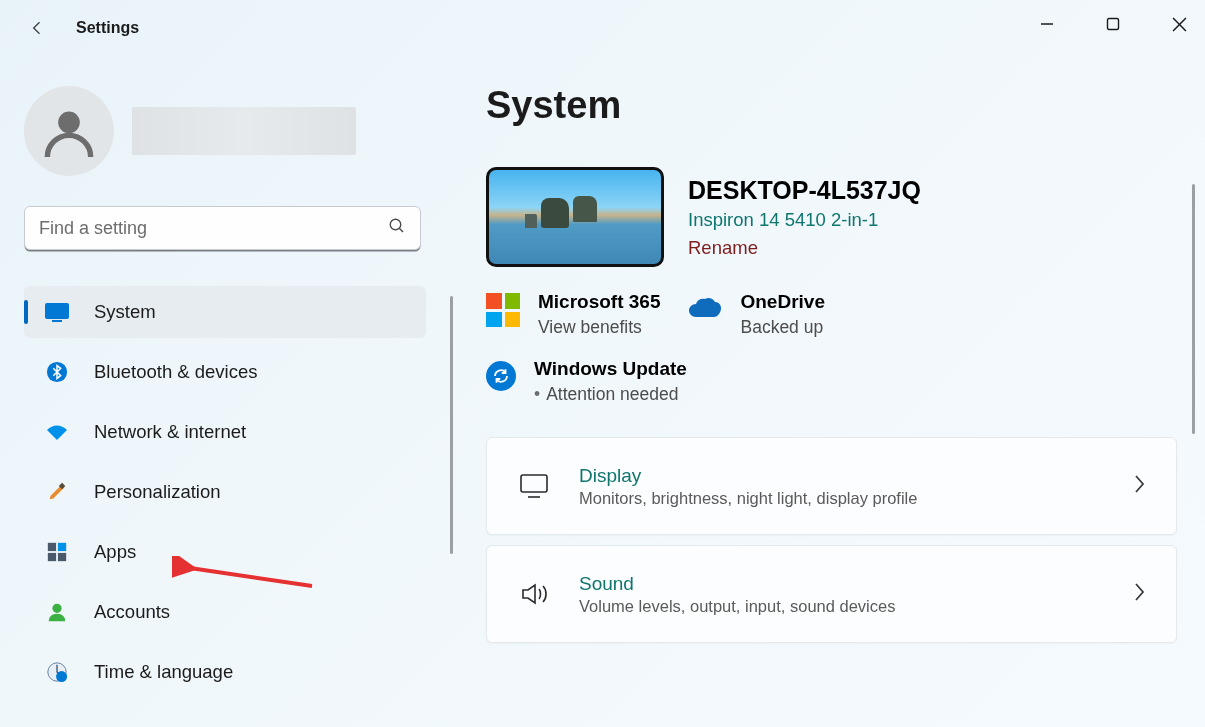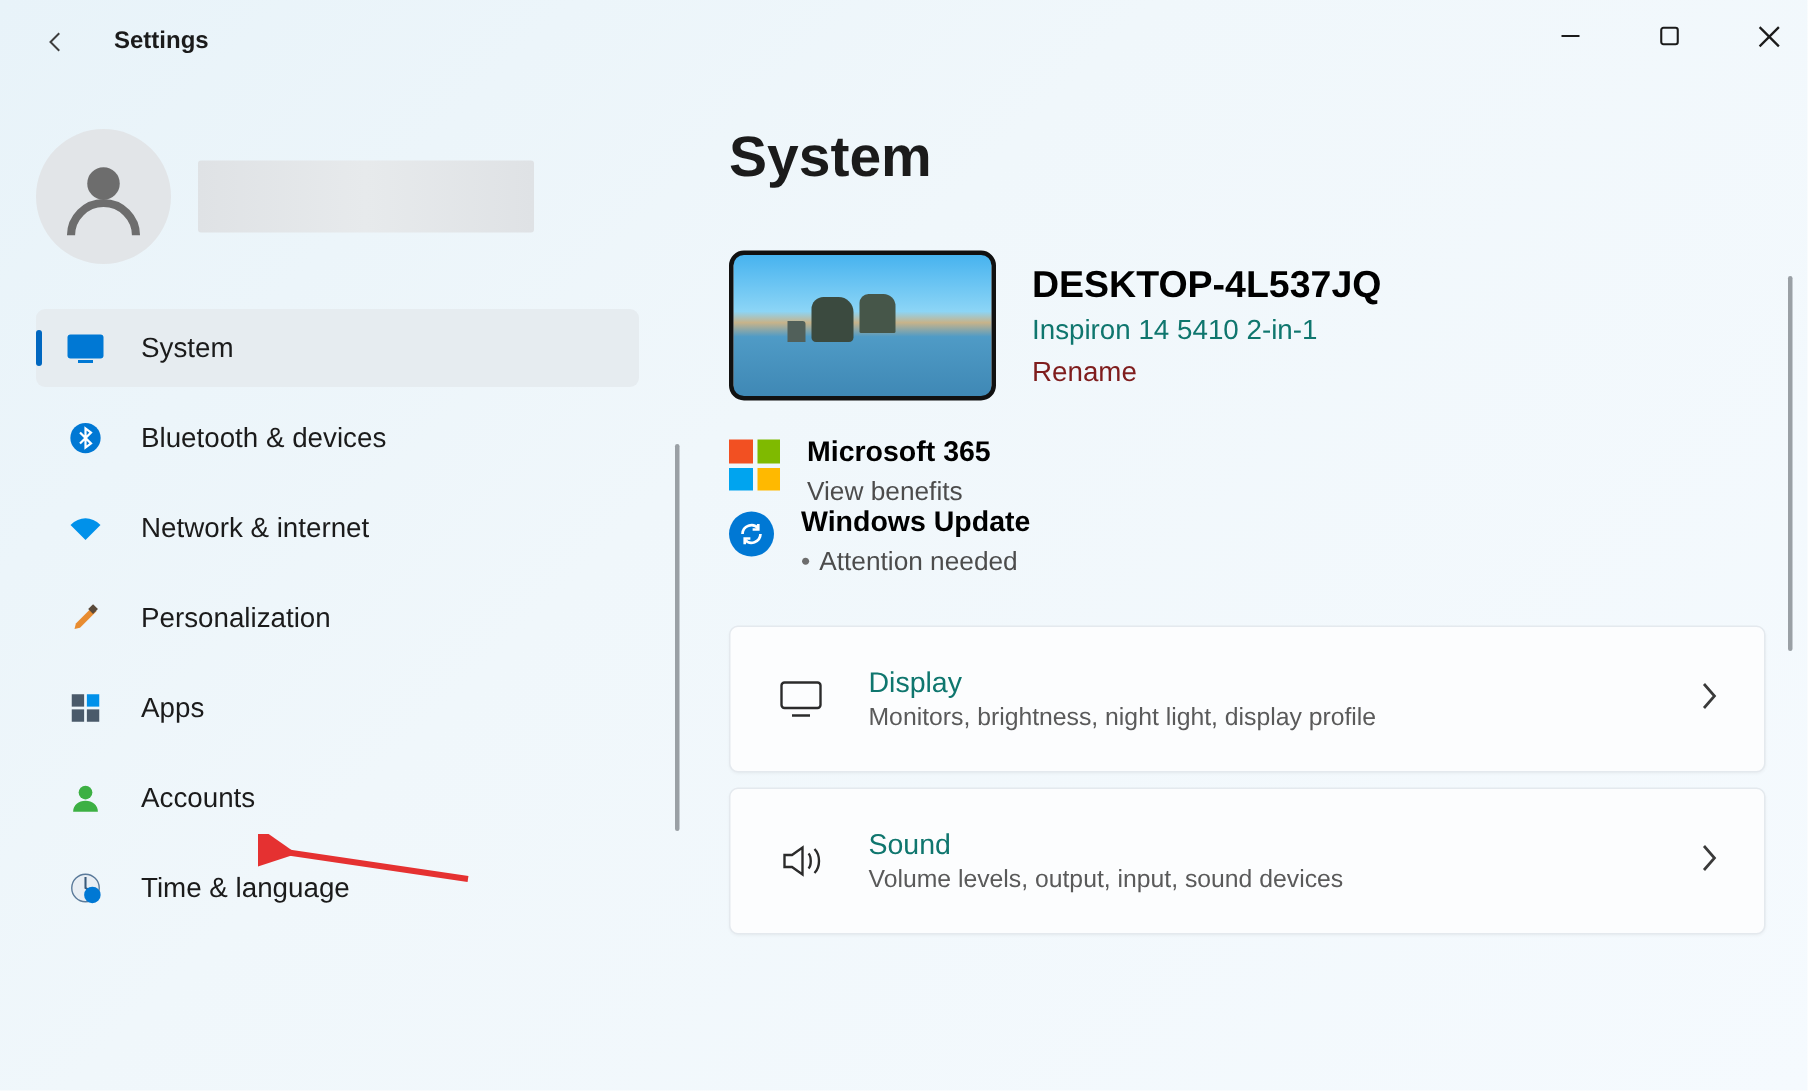--- a/index.html
+++ b/index.html
@@ -93,21 +93,21 @@
   .ms-logo { width:34px; height:34px; display:grid; grid-template-columns:1fr 1fr; grid-template-rows:1fr 1fr; gap:3px; margin-top:2px;}
   .ms-logo span:nth-child(1){background:#f25022;}
   .ms-logo span:nth-child(2){background:#7fba00;}
   .ms-logo span:nth-child(3){background:#00a4ef;}
   .ms-logo span:nth-child(4){background:#ffb900;}
   .onedrive-ic { width:34px; height:22px; margin-top:6px;}
   .update-ic {
     width:30px; height:30px; border-radius:50%; background:#0078d4;
     display:flex; align-items:center; justify-content:center; margin-top:3px;
   }
-  .wu-row { display:flex; gap:18px; }
+  .wu-row { display:flex; gap:18px; margin-top:20px; }
   .dot { color:#6d6d6d; margin-right:6px;}
   .setting-list { margin-top:32px; display:flex; flex-direction:column; gap:10px;}
   .setting-row {
     background:#fcfdfe; border:1px solid #e4e9ee; border-radius:6px;
     height:98px; display:flex; align-items:center; padding:0 30px; gap:28px;
     cursor:pointer;
     box-shadow: 0 1px 2px rgba(0,0,0,0.04);
   }
   .setting-ic { width:34px; display:flex; justify-content:center; color:#2b2b2b;}
   .setting-title { font-size:19px; font-weight:400; color:#0f766e;}
@@ -157,20 +157,29 @@
   <div class="user-row">
     <div class="avatar">
       <svg viewBox="0 0 24 24">
           <circle cx="12" cy="8" r="5"></circle>
           <path d="M2 24c0-5.5 4.5-10 10-10s10 4.5 10 10" fill="none" stroke="#6d6d6d" stroke-width="2.5"></path>
         </svg>
     </div>
     <div class="user-name-placeholder"></div>
   </div>
 
+  <div class="search">
+    <input type="text" placeholder="Find a setting" style="">
+    <span class="search-ic">
+      <svg width="18" height="18" viewBox="0 0 24 24" fill="none" stroke="currentColor" stroke-width="1.8">
+          <circle cx="10" cy="10" r="7"></circle>
+          <line x1="20" y1="20" x2="15" y2="15"></line>
+        </svg>
+    </span>
+  </div>
 
   <div class="nav">
     <div class="nav-item active">
       <span class="nav-icon">
         <svg width="26" height="20" viewBox="0 0 26 20">
             <rect x="1" y="1" width="24" height="16" rx="2" fill="#0078d4"></rect>
             <rect x="8" y="18" width="10" height="2" fill="#0078d4"></rect>
           </svg>
       </span>
       <span>System</span>
@@ -254,20 +263,29 @@
           <span></span>
           <span></span>
           <span></span>
           <span></span>
         </div>
       <div>
         <div class="status-title">Microsoft 365</div>
         <div class="status-sub">View benefits</div>
       </div>
     </div>
+    <div class="status-card">
+      <svg class="onedrive-ic" viewBox="0 0 34 22">
+          <path d="M8 20c-4 0-7-3-7-6.5S4 7 8 7c1-4 5-6 9-5 3-2 8-1 10 3 4 0 6 3 6 6.5S30 20 26 20H8z" fill="#0f6cbd"></path>
+        </svg>
+      <div>
+        <div class="status-title">OneDrive</div>
+        <div class="status-sub">Backed up</div>
+      </div>
+    </div>
   </div>
 
   <div class="wu-row">
     <div class="update-ic">
       <svg width="18" height="18" viewBox="0 0 24 24" fill="none" stroke="#fff" stroke-width="2.4">
           <path d="M4 12a8 8 0 0 1 14-5M20 12a8 8 0 0 1-14 5"></path>
           <path d="M18 3v5h-5M6 21v-5h5"></path>
         </svg>
     </div>
     <div>

